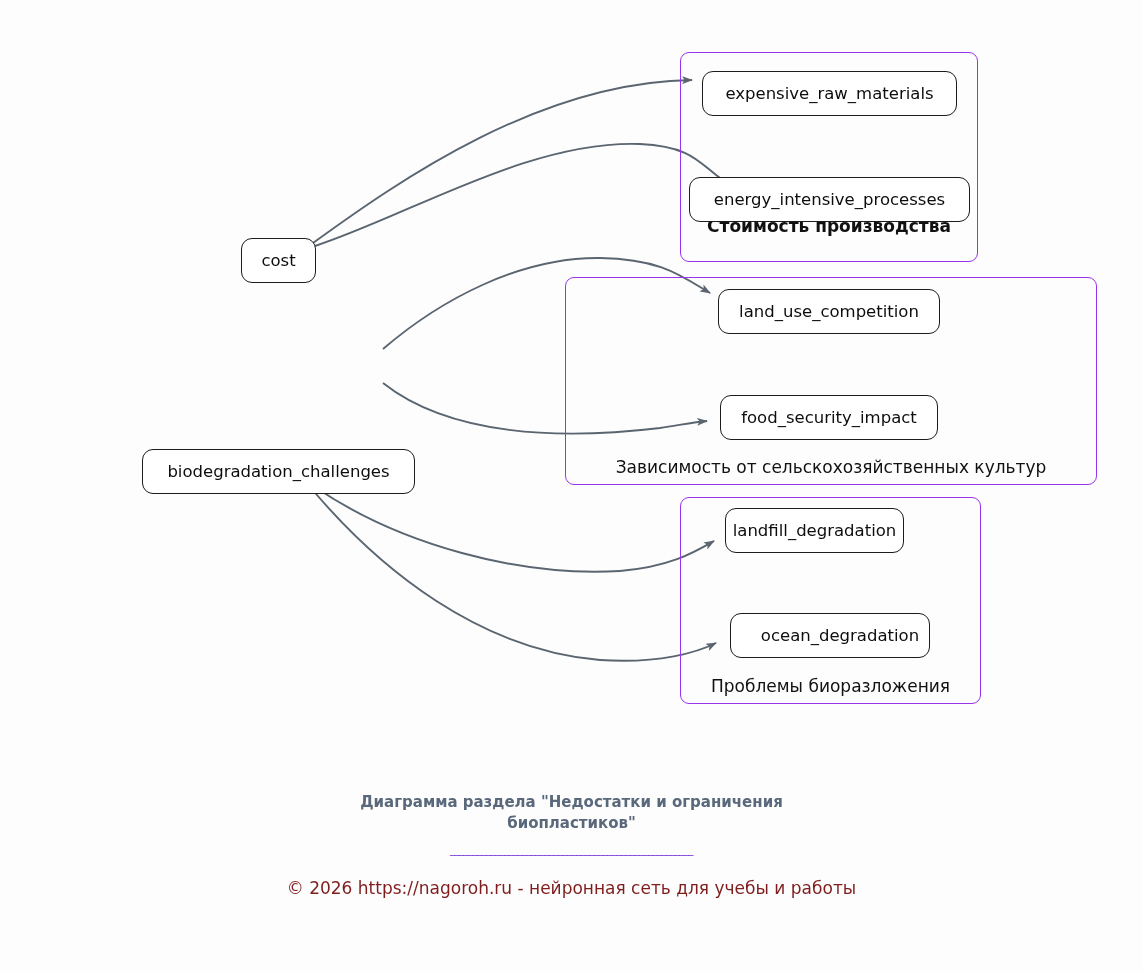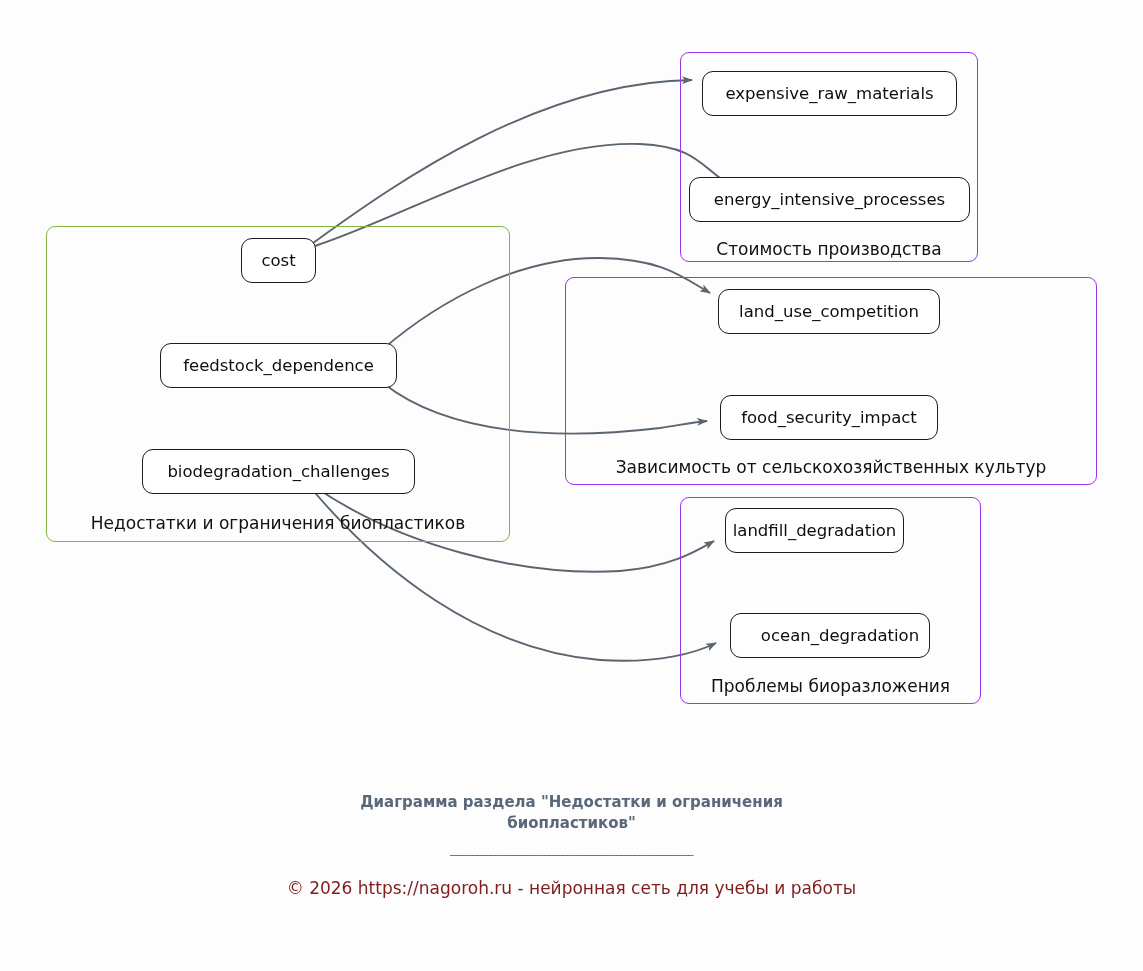--- a/index.html
+++ b/index.html
@@ -116,43 +116,37 @@
 
     <path d="M 383,349 C 440,300 520,257 600,258 C 660,259 680,275 710,293" fill="none" stroke="#5a6570" stroke-width="1.9" marker-end="url(#arrowhead)"></path>
 
     <path d="M 383,383 C 450,436 560,440 660,428 C 680,425 695,422 707,421" fill="none" stroke="#5a6570" stroke-width="1.9" marker-end="url(#arrowhead)"></path>
 
     <path d="M 315,487 C 400,545 520,577 620,571 C 670,567 695,552 714,541" fill="none" stroke="#5a6570" stroke-width="1.9" marker-end="url(#arrowhead)"></path>
 
     <path d="M 311,488 C 380,570 480,650 600,660 C 660,664 698,652 716,643" fill="none" stroke="#5a6570" stroke-width="1.9" marker-end="url(#arrowhead)"></path>
   </svg>
 
-  <div class="cluster" style="left:46px; top:226px; width:464px; height:316px; border-color:#82b440;">
-    <span class="cluster-label" style="bottom:8px;">Недостатки и ограничения биопластиков</span>
-  </div>
 
   <div class="cluster" style="left:680px; top:52px; width:298px; height:210px; border-color:#9933ee;">
-    <span class="cluster-label" style="bottom:2px;">Стоимость производства</span>
+    <span class="cluster-label" style="bottom:25px;font-weight:bold;">Стоимость производства</span>
   </div>
 
   <div class="cluster" style="left:565px; top:277px; width:532px; height:208px; border-color:#9933ee;">
     <span class="cluster-label" style="bottom:7px;">Зависимость от сельскохозяйственных культур</span>
   </div>
 
   <div class="cluster" style="left:680px; top:497px; width:301px; height:207px; border-color:#9933ee;padding-left:20px;">
     <span class="cluster-label" style="bottom:7px;">Проблемы биоразложения</span>
   </div>
 
   <div class="node" style="left:241px; top:238px; width:75px; height:45px;">
     <span>cost</span>
   </div>
 
-  <div class="node" style="left:160px; top:343px; width:237px; height:45px;">
-    <span>feedstock_dependence</span>
-  </div>
 
   <div class="node" style="left:142px; top:449px; width:273px; height:45px;">
     <span>biodegradation_challenges</span>
   </div>
 
   <div class="node" style="left:702px; top:71px; width:255px; height:45px;">
     <span>expensive_raw_materials</span>
   </div>
 
   <div class="node" style="left:718px; top:289px; width:222px; height:45px;">

